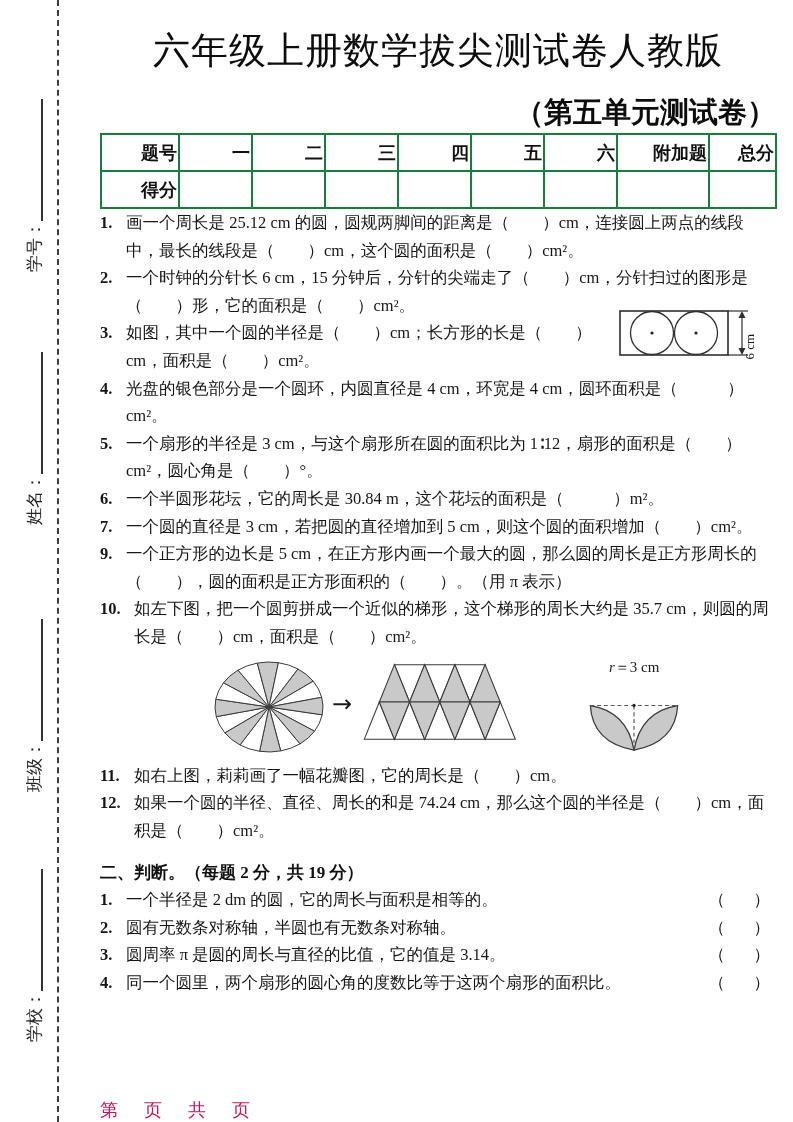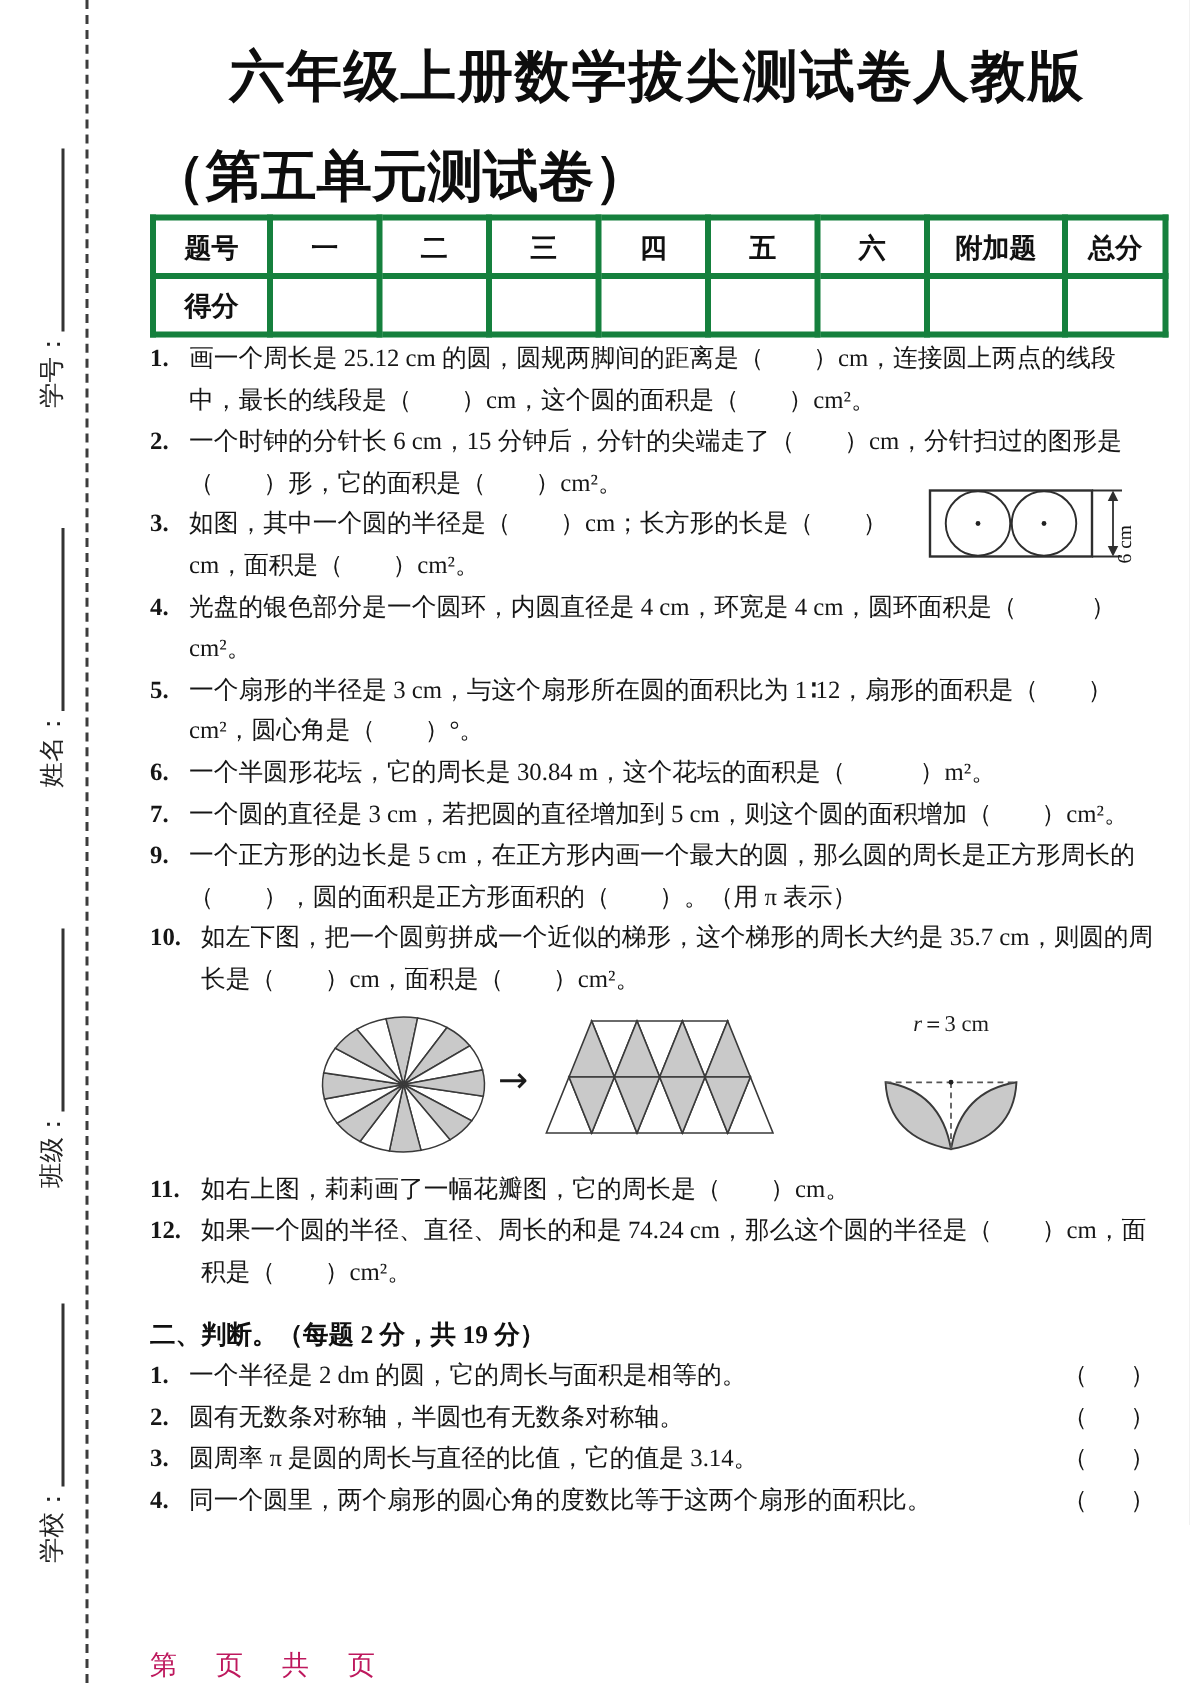--- a/index.html
+++ b/index.html
@@ -6,28 +6,28 @@
   .sheet{position:relative;width:793px;height:1122px;background:#ffffff;overflow:hidden;
          font-family:"Liberation Serif","DejaVu Serif",serif;color:#1b1b1b;}
   
   .seal-dash{position:absolute;left:57px;top:0;height:1122px;width:0;border-left:2px dashed #3c3c3c;}
   .seal-item{position:absolute;left:20px;width:200px;height:26px;transform:rotate(-90deg);
              transform-origin:0 0;display:flex;align-items:flex-end;
              font-family:"Liberation Sans","DejaVu Sans",sans-serif;font-size:17px;color:#222;}
   .seal-blank{display:inline-block;width:122px;height:1px;border-bottom:2px solid #333;margin-bottom:3px;}
   
   .main{position:absolute;left:100px;top:26px;width:676px;}
-  .title{font-family:"Liberation Sans","DejaVu Sans",sans-serif;font-weight:bold;font-size:37px;
+  .title{font-family:"Liberation Sans","DejaVu Sans",sans-serif;font-weight:normal;font-size:37px;
          text-align:center;letter-spacing:1px;color:#0d0d0d;}
-  .subtitle{font-family:"Liberation Sans","DejaVu Sans",sans-serif;font-weight:bold;font-size:37px;
-         text-align:left;margin-top:17px;color:#0d0d0d;}
+  .subtitle{font-family:"Liberation Sans","DejaVu Sans",sans-serif;font-weight:bold;font-size:29px;
+         text-align:right;margin-top:17px;color:#0d0d0d;}
   .info{font-family:"Liberation Sans","DejaVu Sans",sans-serif;font-size:17px;text-align:right;
          margin-top:14px;margin-bottom:5px;color:#111;}
   table.score{border-collapse:collapse;table-layout:fixed;width:676px;}
-  table.score td{border:4px solid #15803d;height:33px;text-align:center;vertical-align:middle;
+  table.score td{border:2px solid #15803d;height:33px;text-align:right;vertical-align:middle;
          font-size:18px;font-weight:bold;color:#111;margin-top:48px;}
   
   .sec-head{font-size:17px;font-weight:bold;margin-top:15px;line-height:27px;color:#101010;}
   .q{position:relative;font-size:16.5px;line-height:27.6px;padding-left:26px;color:#161616;}
   .q .qn{display:inline-block;width:26px;margin-left:-26px;font-weight:bold;}
   .q.wide{padding-left:34px;}
   .q.wide .qn{width:34px;margin-left:-34px;}
   .j-alt{color:#3f4a6e;}
   .jq{display:flex;font-size:16.5px;line-height:27.6px;color:#161616;}
   .jq .qn{flex:none;width:26px;font-weight:bold;}

